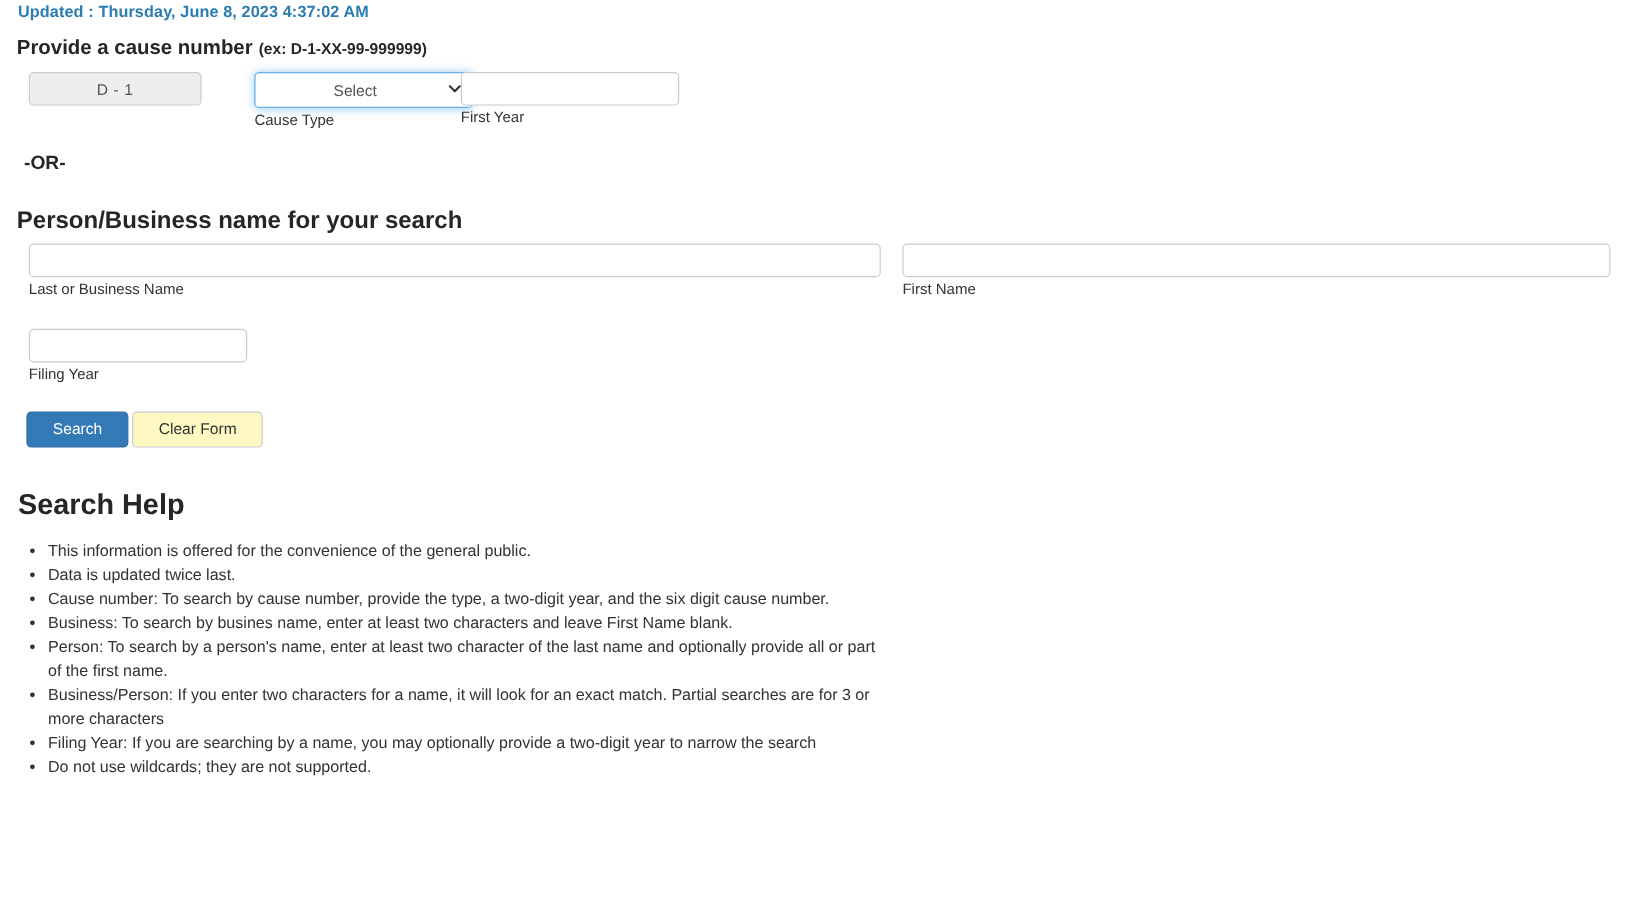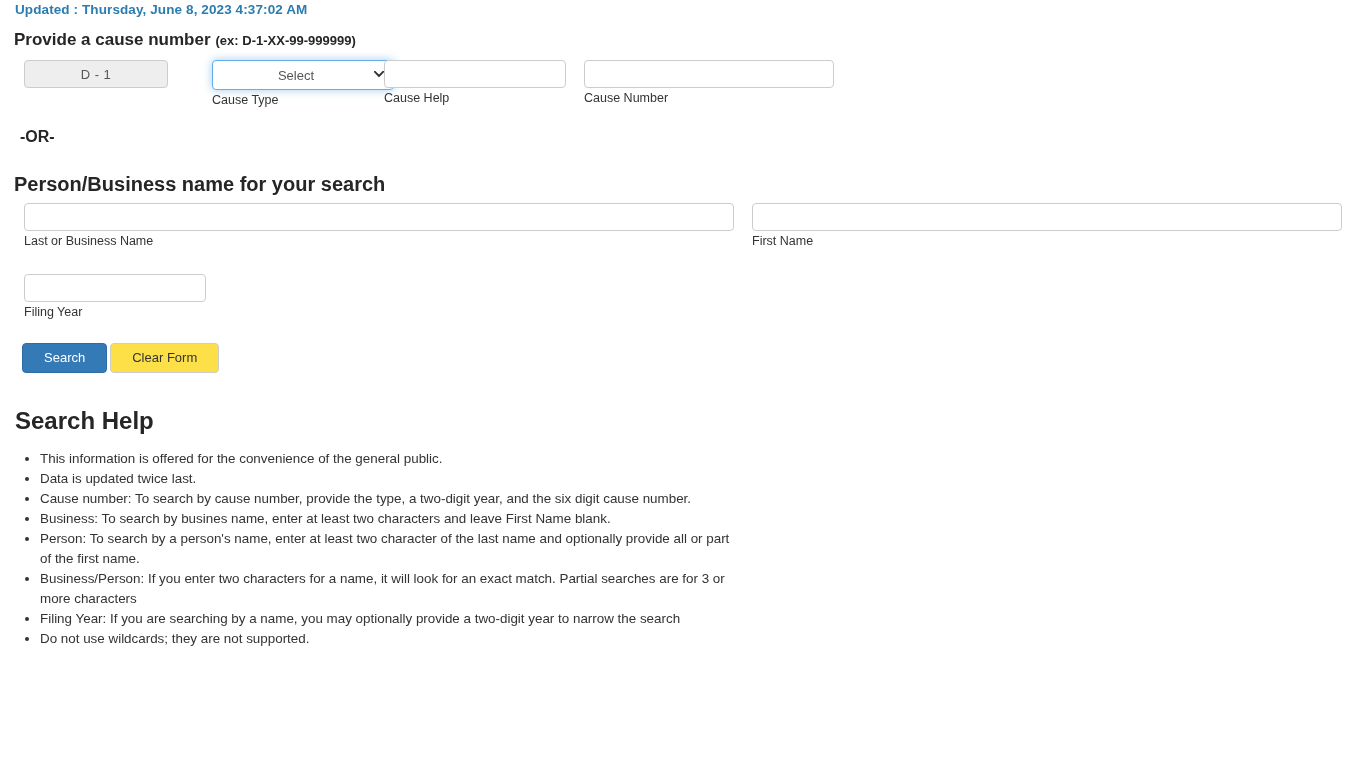--- a/index.html
+++ b/index.html
@@ -182,21 +182,21 @@
     border-radius: 4px;
     cursor: pointer;
     vertical-align: middle;
   }
   .btn-search {
     background: #337ab7;
     border: 1px solid #2e6da4;
     color: #ffffff;
   }
   .btn-clear {
-    background: #fde047;
+    background: #fef9c3;
     border: 1px solid #cccccc;
     color: #333333;
     margin-left: 3px;
   }
 
   
   .help-heading {
     position: absolute;
     left: 15px;
     top: 407px;
@@ -245,27 +245,23 @@
         </select>
         <svg class="select-chevron" viewBox="0 0 10 7">
           <path d="M0.7 0.6 L5 5 L9.3 0.6" fill="none" stroke="#333333" stroke-width="1.8" stroke-linecap="round" stroke-linejoin="round"></path>
         </svg>
       </div>
       <span class="field-label">Cause Type</span>
     </div>
 
     <div class="field-group" style="left:384px;">
       <input class="txt-input" type="text" style="width: 182px;" placeholder="">
-      <span class="field-label">Cause Help</span>
-    </div>
-
-    <div class="field-group" style="left:584px;">
-      <input class="txt-input" type="text" style="width: 250px;" placeholder="">
-      <span class="field-label">Cause Number</span>
-    </div>
+      <span class="field-label">First Year</span>
+    </div>
+
 
   </div>
 
   <div class="or-text">-OR-</div>
 
   <div class="person-heading">Person/Business name for your search</div>
 
   <div class="name-row">
 
     <div class="field-group" style="left:24px;">

